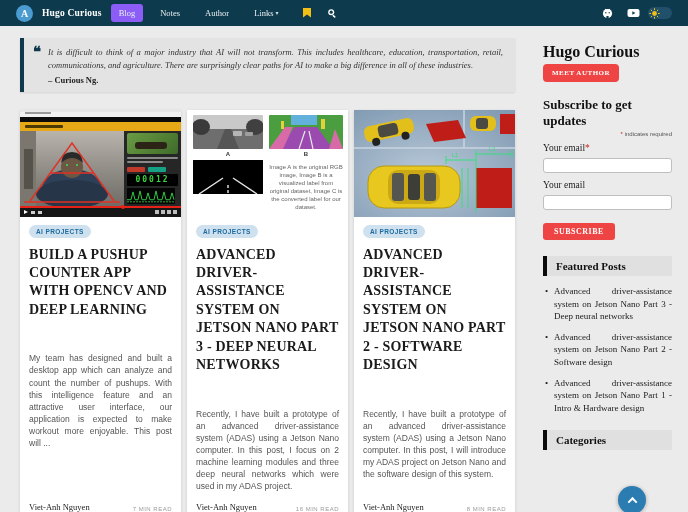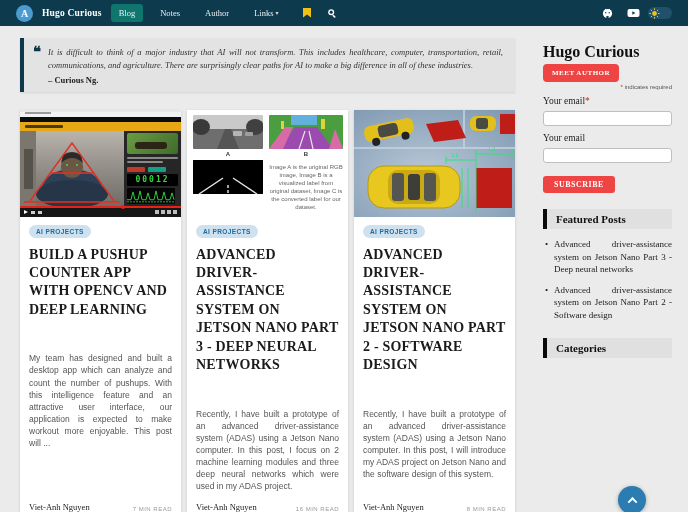--- a/index.html
+++ b/index.html
@@ -7,21 +7,21 @@
   body { background:#ecebeb; font-family:"Liberation Sans",sans-serif; position:relative; }
 
   
   .nav { height:26px; background:#0e3a4e; display:flex; align-items:center; padding:0 16px; color:#fff; }
   .nav-left { display:flex; align-items:center; gap:9px; margin-right:auto; }
   .logo { width:17px; height:17px; border-radius:50%; background:#4a9bd0; color:#fff;
           font-family:"Liberation Serif",serif; font-weight:bold; font-size:10px;
           display:flex; align-items:center; justify-content:center; }
   .brand { font-family:"Liberation Serif",serif; font-size:9.5px; font-weight:bold; letter-spacing:.2px; }
   .nav-item { font-family:"Liberation Serif",serif; font-size:8.5px; color:#e9eff3; padding:4px 8px; border-radius:3px; cursor:pointer; }
-  .nav-item.active { background:#0f766e; }
+  .nav-item.active { background:#8b5cf6; }
   .caret { font-size:6px; vertical-align:1px; margin-left:2px; color:#cfdbe2; }
   .nav-ic { display:inline-flex; align-items:center; justify-content:center; margin-left:6px; cursor:pointer; }
   .nav-right { display:flex; align-items:center; gap:8px; }
   .theme-pill { width:24px; height:12px; border-radius:6px; background:#20506a; display:flex; align-items:center; padding:0 1px; }
 
   
   .container { display:flex; padding:12px 16px 0 20px; }
   .main { width:495px; flex:none; }
   .sidebar { width:129px; margin-left:28px; flex:none; }
 
@@ -188,21 +188,21 @@
   </div>
 </div>
 
 <div class="container">
 
   <div class="main">
 
     <div class="quote">
       <div class="qmark">❝</div>
       <div>
-        <div class="qtext">It is difficult to think of a major industry that AI will not transform. This includes healthcare, computer, transportation, retail, communications, and agriculture. There are surprisingly clear paths for AI to make a big difference in all of these industries.</div>
+        <div class="qtext">It is difficult to think of a major industry that AI will not transform. This includes healthcare, education, transportation, retail, communications, and agriculture. There are surprisingly clear paths for AI to make a big difference in all of these industries.</div>
         <div class="qauthor">– Curious Ng.</div>
       </div>
     </div>
 
     <div class="cards">
 
       <div class="card">
         <div class="card-img">
           <div class="pc-wrap">
             <div class="pc-titlebar">
@@ -441,31 +441,33 @@
           </svg>
         </div>
       </div>
     </div>
   </div>
 
   <div class="sidebar">
     <div class="sb-title">Hugo Curious</div>
     <button class="btn">MEET AUTHOR</button>
 
+    <div class="sb-sub-h">Subscribe to get updates</div>
     <div class="req"><span class="red">*</span> <span>indicates required</span></div>
     <div class="f-label"><span>Your email</span><span class="red">*</span></div>
     <input class="f-input" type="text" style="">
     <div class="f-label">Your email</div>
     <input class="f-input" type="text" style="">
     <button class="btn subscribe-btn">SUBSCRIBE</button>
 
     <div class="side-h">Featured Posts</div>
     <ul class="feat-list">
       <li>Advanced driver-assistance system on Jetson Nano Part 3 - Deep neural networks</li>
       <li>Advanced driver-assistance system on Jetson Nano Part 2 - Software design</li>
+      <li>Advanced driver-assistance system on Jetson Nano Part 1 - Intro &amp; Hardware design</li>
     </ul>
 
     <div class="side-h">Categories</div>
     
     
 
     
   </div>
 </div>
 

